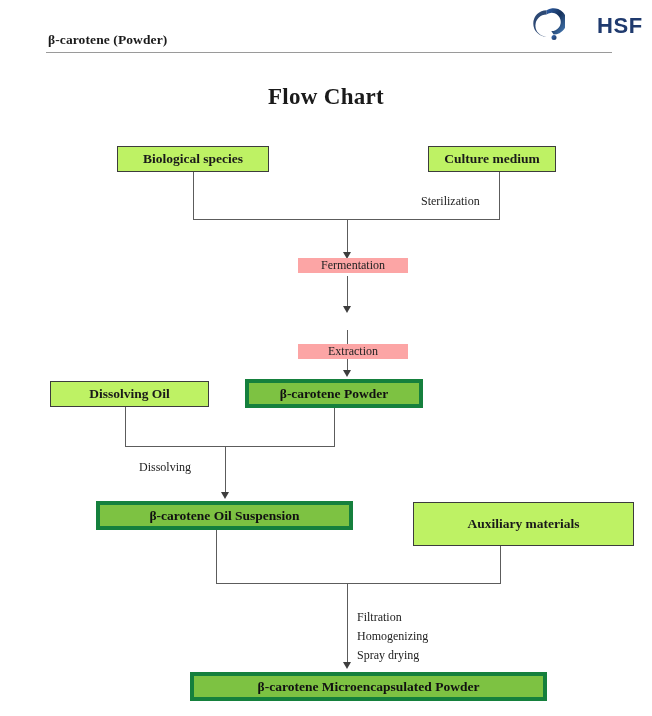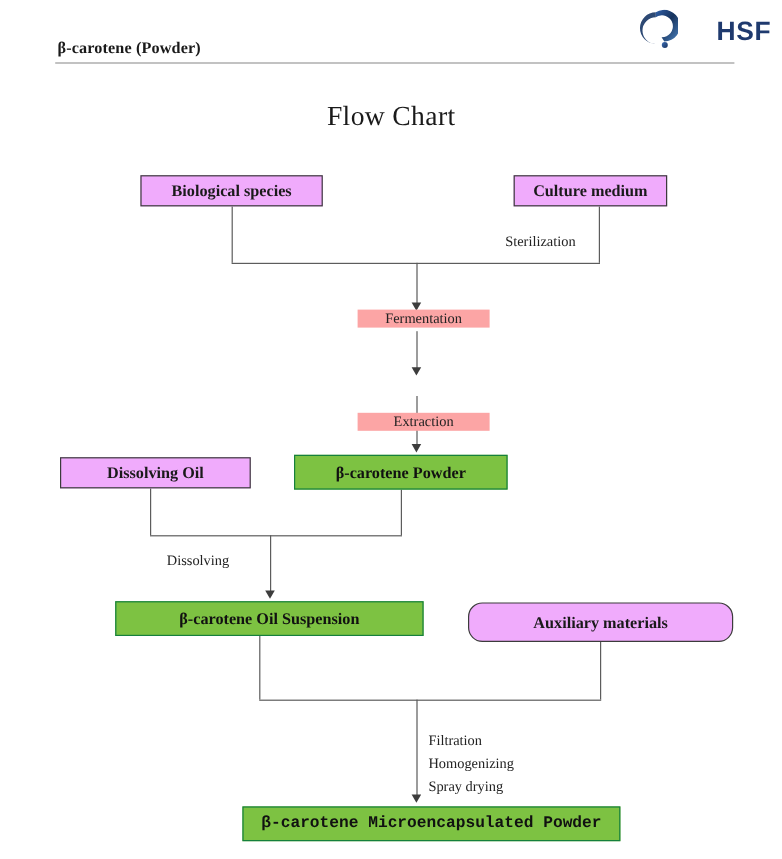--- a/index.html
+++ b/index.html
@@ -61,44 +61,44 @@
     margin-left: 24px;
   }
 
   
   #chart-title {
     position: absolute;
     left: 0; top: 84px;
     width: 652px;
     text-align: center;
     font-size: 23px;
-    font-weight: normal;
+    font-weight: bold;
     letter-spacing: 0.3px;
   }
 
   
   .node {
     position: absolute;
     box-sizing: border-box;
     display: flex;
     align-items: center;
     justify-content: center;
     font-size: 13.5px;
     font-weight: bold;
     white-space: nowrap;
     z-index: 3;
   }
   .node.plain {
-    background: #f0abfc;
+    background: #bef264;
     border: 1px solid #3c3c3c;
     font-family: Liberation Serif, serif;
   }
   .node.highlight {
     background: #7dc242;
-    border: 1px solid #15803d;
+    border: 4px solid #15803d;
     color: #111111;
   }
 
   
   .edge {
     position: absolute;
     background: #5c5c5c;
     z-index: 1;
   }
   .edge.v { width: 1px; }
@@ -206,33 +206,33 @@
   <div class="edge h" style="left:125px; top:446px; width:210px;"></div>
   <div class="edge v" style="left:225px; top:446px; height:48px;"></div>
   <div class="arrowhead" style="left:221px; top:492px;"></div>
 
   <div class="edge-label" style="left:139px; top:460px;">Dissolving</div>
 
   <div class="node highlight" style="left:96px; top:501px; width:257px; height:29px;">
     <span>β-carotene Oil Suspension</span>
   </div>
 
-  <div class="node plain" style="left:390px; top:502px; width:221px; height:33px;border-radius:12px;">
+  <div class="node plain" style="left:413px; top:502px; width:221px; height:44px;">
     <span>Auxiliary materials</span>
   </div>
 
   <div class="edge v" style="left:216px; top:530px; height:53px;"></div>
   <div class="edge v" style="left:500px; top:529px; height:54px;"></div>
   <div class="edge h" style="left:216px; top:583px; width:285px;"></div>
   <div class="edge v" style="left:347px; top:583px; height:82px;"></div>
   <div class="arrowhead" style="left:343px; top:662px;"></div>
 
   <div class="edge-label stacked" style="left:357px; top:596px;margin-top:12px;">
     <div>Filtration</div>
     <div>Homogenizing</div>
     <div>Spray drying</div>
   </div>
 
-  <div class="node highlight" style="left:202px; top:672px; width:315px; height:29px;font-family:Liberation Mono, monospace;">
+  <div class="node highlight" style="left:190px; top:672px; width:357px; height:29px;">
     <span>β-carotene Microencapsulated Powder</span>
   </div>
 
 </div>
 
 </body></html>

